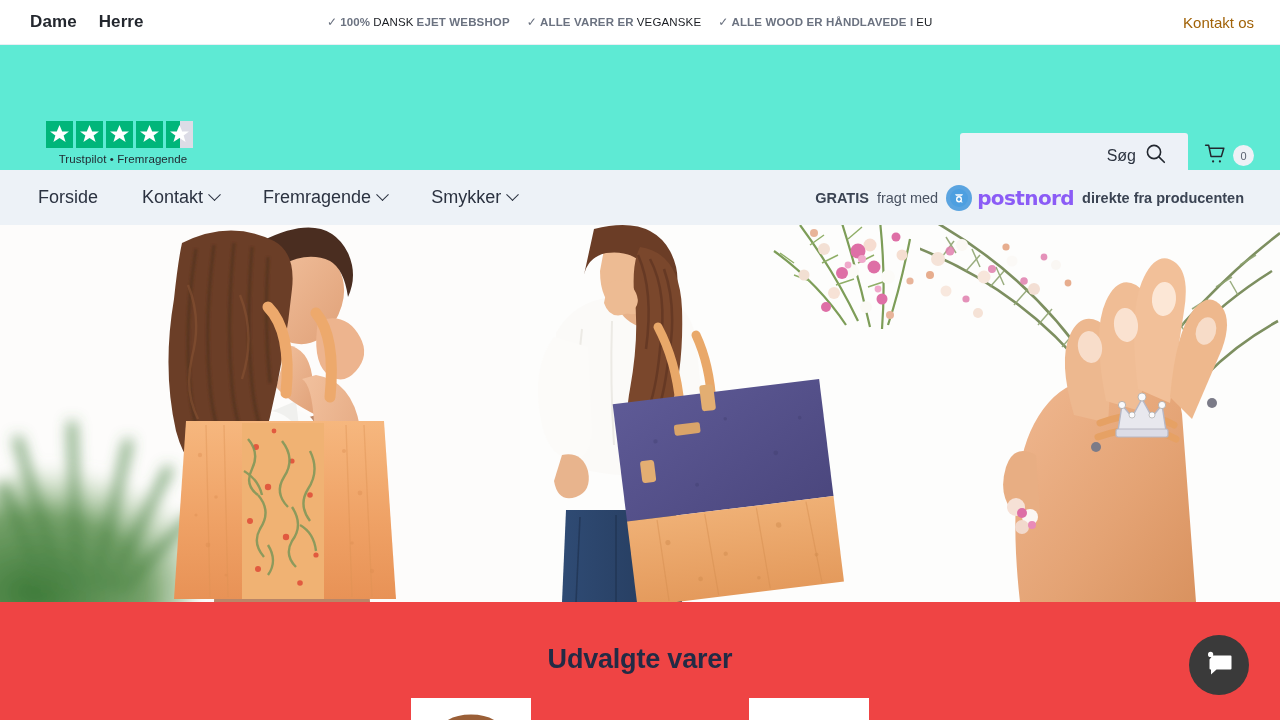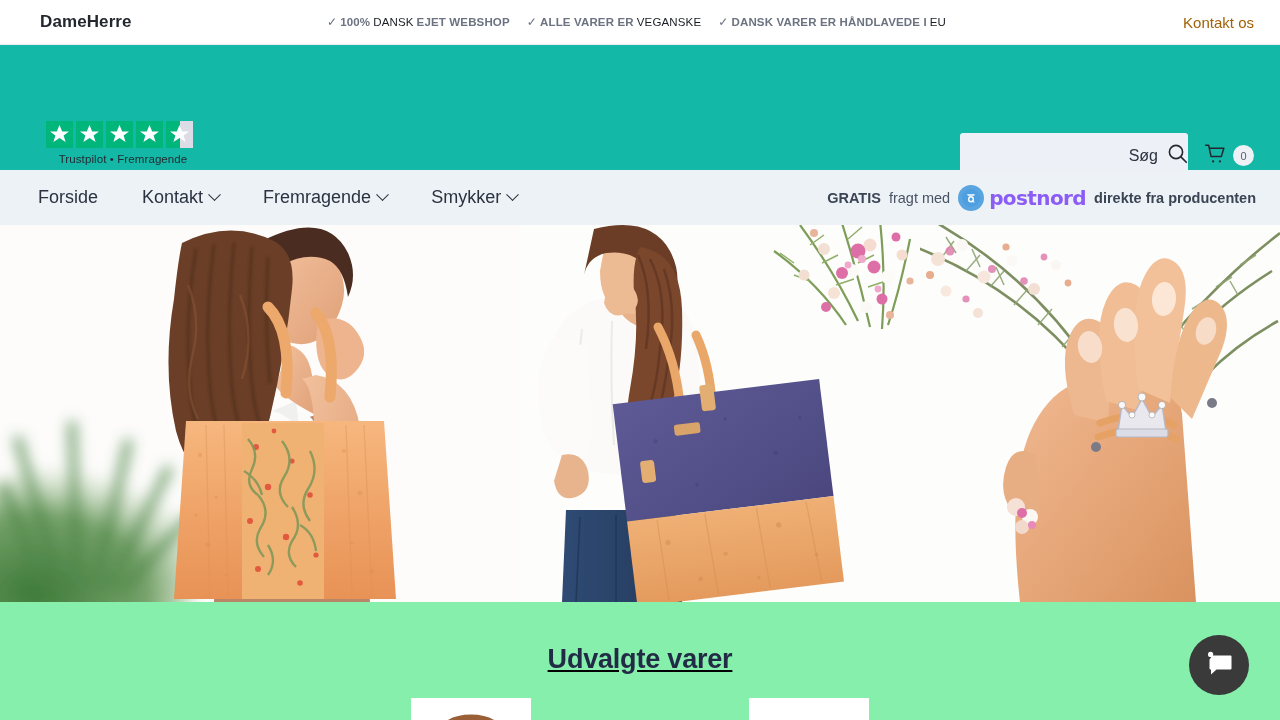--- a/index.html
+++ b/index.html
@@ -16,21 +16,22 @@
     height: 45px;
     width: 100%;
     background: #ffffff;
     border-bottom: 1px solid #e9eef3;
     display: flex;
     align-items: center;
     position: relative;
   }
   .topbar-left {
     display: flex;
-    margin-left: 40px;
+    gap: 22px;
+    margin-left: 30px;
   }
   .topbar-left a {
     font-size: 17px;
     font-weight: bold;
     color: #23272e;
     text-decoration: none;
     letter-spacing: .1px;
   }
   .topbar-center {
     position: absolute;
@@ -62,21 +63,21 @@
   .topbar-right a {
     font-size: 15px;
     color: #a16207;
     text-decoration: none;
   }
 
   
   .header {
     height: 125px;
     width: 100%;
-    background: #14b8a6;
+    background: #5eead4;
     display: flex;
     align-items: center;
     position: relative;
   }
 
   
   .trustpilot {
     position: absolute;
     left: 46px;
     top: 76px;
@@ -136,21 +137,21 @@
   }
   .searchbox {
     width: 228px;
     height: 45px;
     background: #edf1f7;
     border: none;
     border-radius: 3px;
     display: flex;
     align-items: center;
     justify-content: flex-end;
-    padding-right: 0;
+    padding-right: 22px;
     gap: 9px;
     cursor: text;
   }
   .searchbox .s-label { font-size: 16px; color: #2c3340; }
   .cart {
     display: flex;
     align-items: center;
     gap: 5px;
     padding: 6px 6px 6px 8px;
     cursor: pointer;
@@ -193,21 +194,21 @@
   }
   .nav-caret {
     display: inline-block;
     width: 9px; height: 9px;
     border-right: 1.6px solid #2b3240;
     border-bottom: 1.6px solid #2b3240;
     transform: rotate(45deg) translate(-2px,-2px);
   }
   .nav-promo {
     position: absolute;
-    right: 24px;
+    right: 36px;
     display: flex;
     align-items: center;
     gap: 8px;
     font-size: 14.5px;
     color: #3b4453;
     font-weight: bold;
     white-space: nowrap;
   }
   .nav-promo .light { font-weight: normal; color: #4a5362; }
   .postnord {
@@ -241,25 +242,24 @@
     background: #fff;
   }
   .hero-panel { position: relative; overflow: hidden; height: 100%; }
   .p1 { width: 520px; background: #fdfdfd; }
   .p2 { width: 400px; background: #fdfdfd; }
   .p3 { width: 360px; background: #fdfdfd; }
 
   
   .featured {
     width: 100%;
-    background: #86efac;
+    background: #ef4444;
     padding-top: 42px;
     position: relative;
     height: 118px;
-    text-decoration: underline;
   }
   .featured h2 {
     text-align: center;
     font-size: 27px;
     color: #222b45;
     font-weight: bold;
     letter-spacing: -.2px;
   }
   .product-row {
     position: absolute;
@@ -302,21 +302,21 @@
         <b>DANSK</b>
         <span>EJET WEBSHOP</span>
     </span>
     <span class="promo">
       <span class="chk">✓</span>
         <span>ALLE VARER ER </span>
         <b>VEGANSKE</b>
     </span>
     <span class="promo">
       <span class="chk">✓</span>
-        <span>DANSK VARER ER HÅNDLAVEDE I </span>
+        <span>ALLE WOOD ER HÅNDLAVEDE I </span>
         <b>EU</b>
     </span>
   </div>
 
   <div class="topbar-right">
     <a href="#">Kontakt os</a>
   </div>
 </div>
 
 <div class="header">

